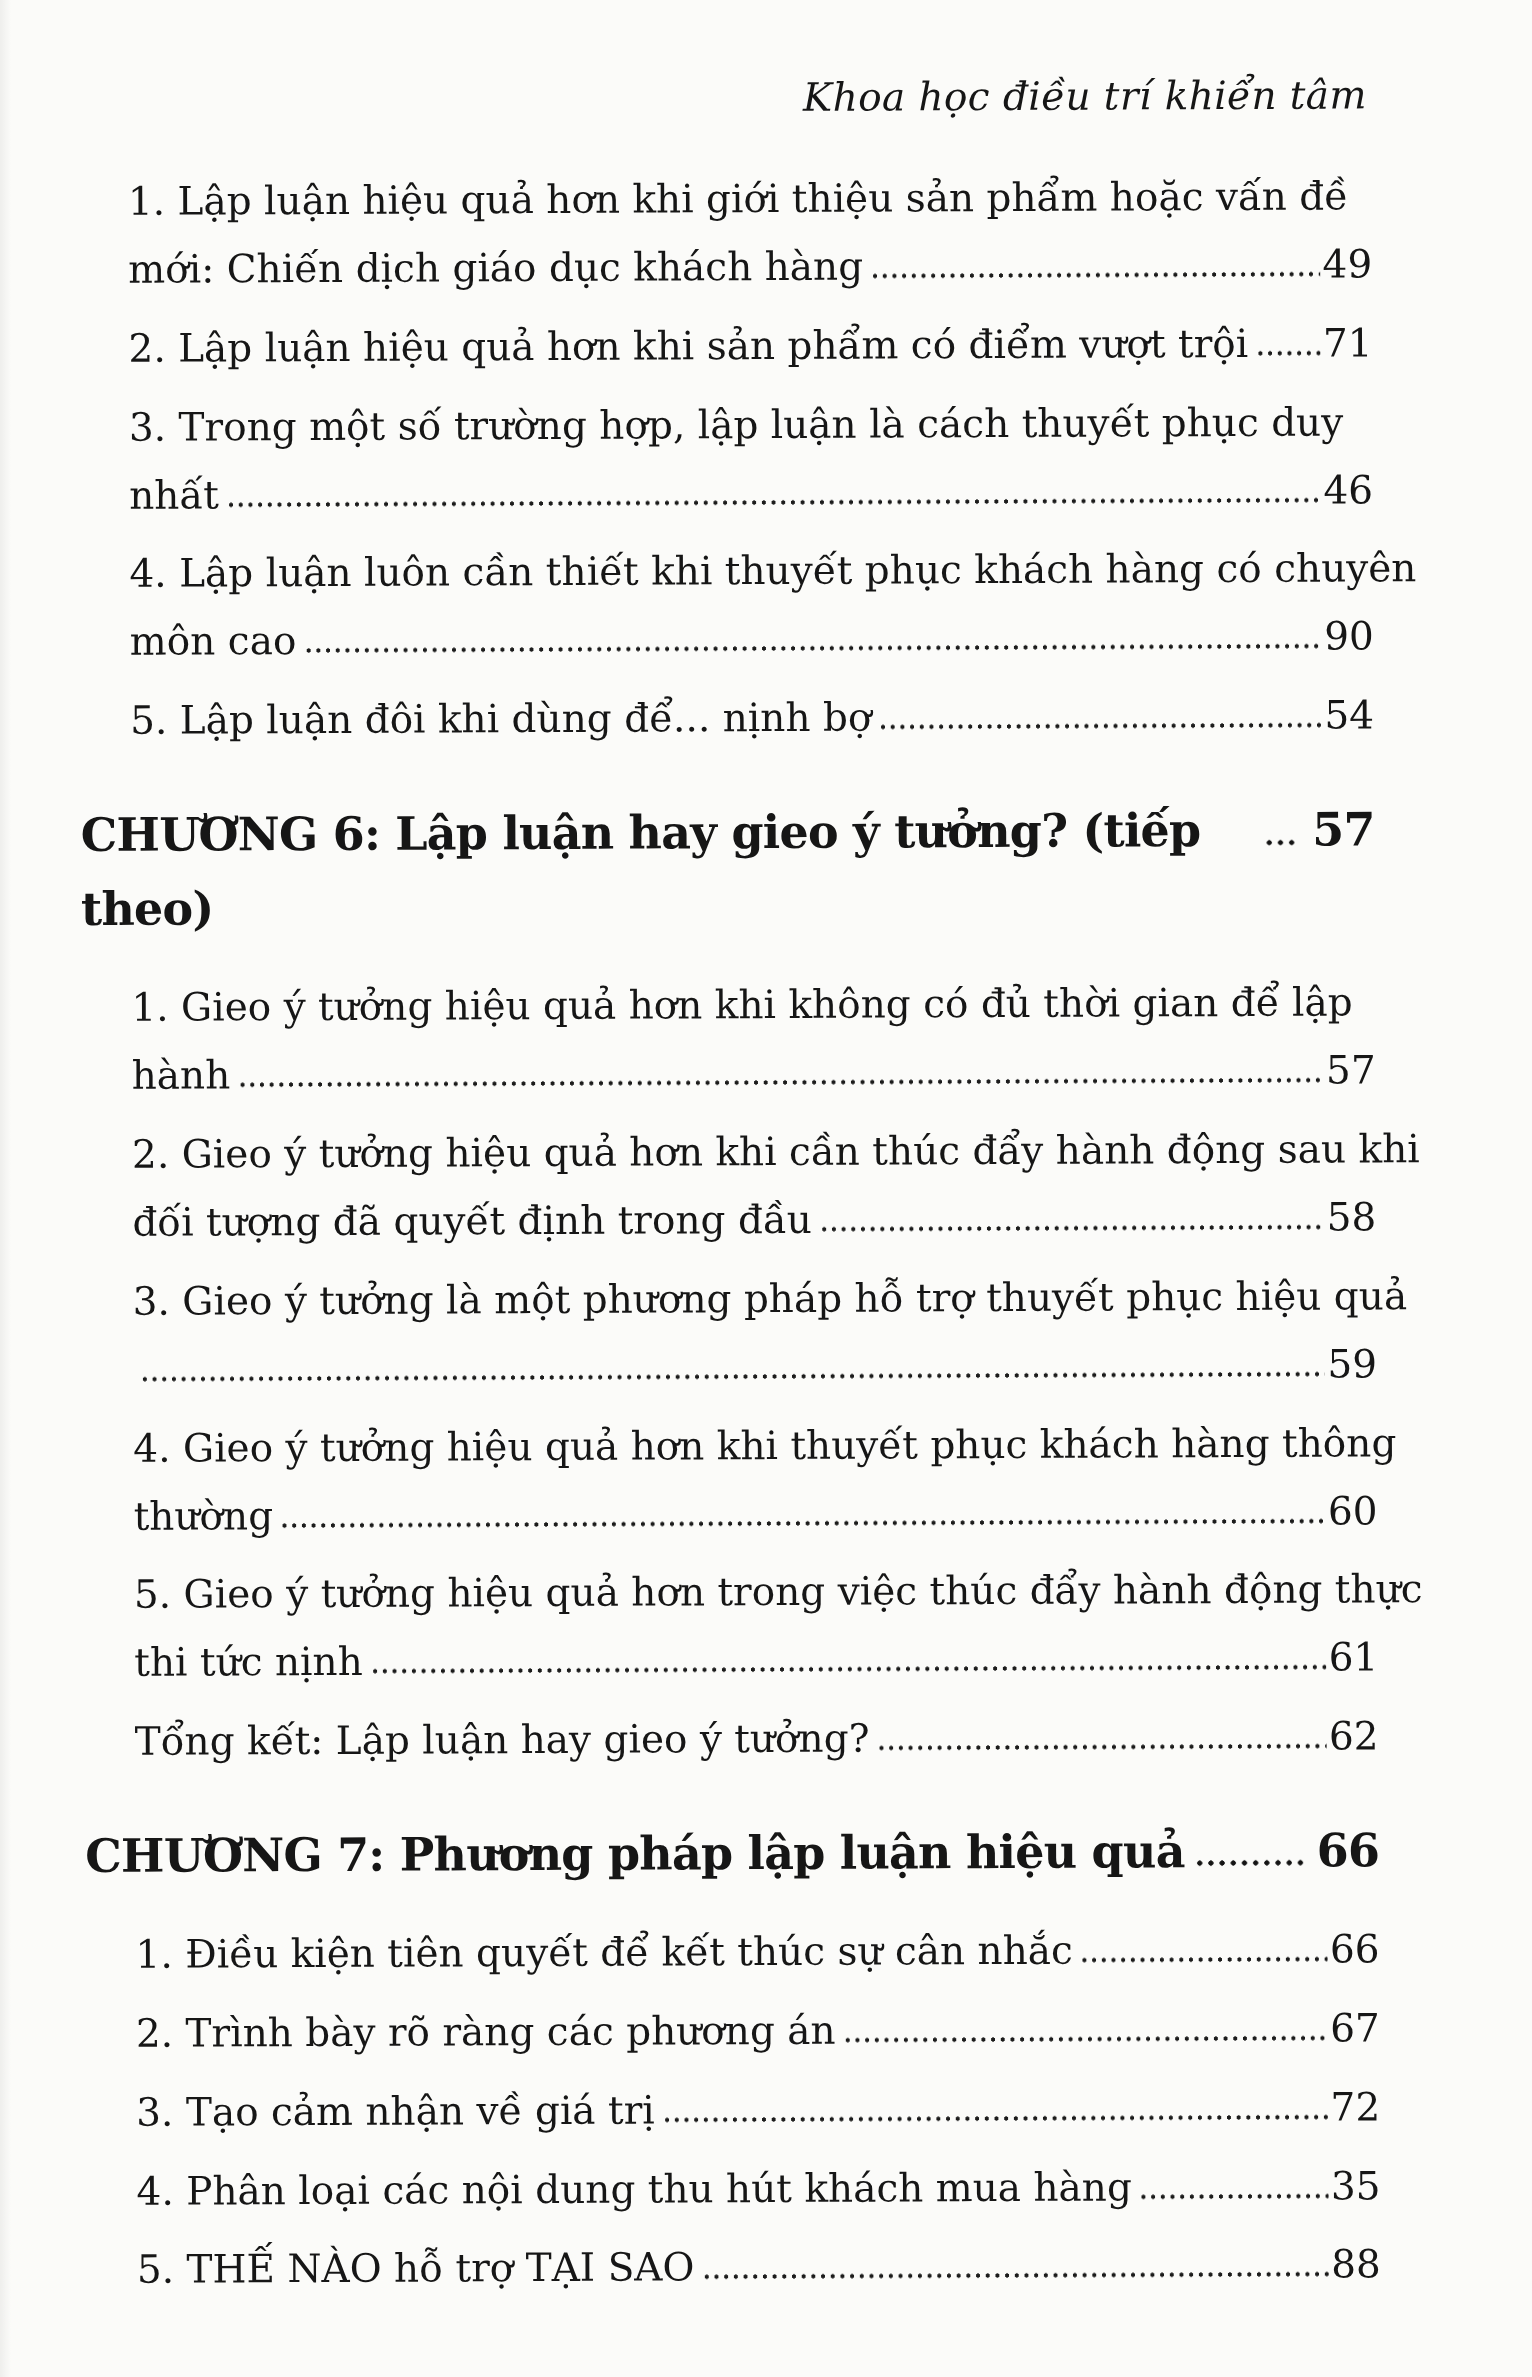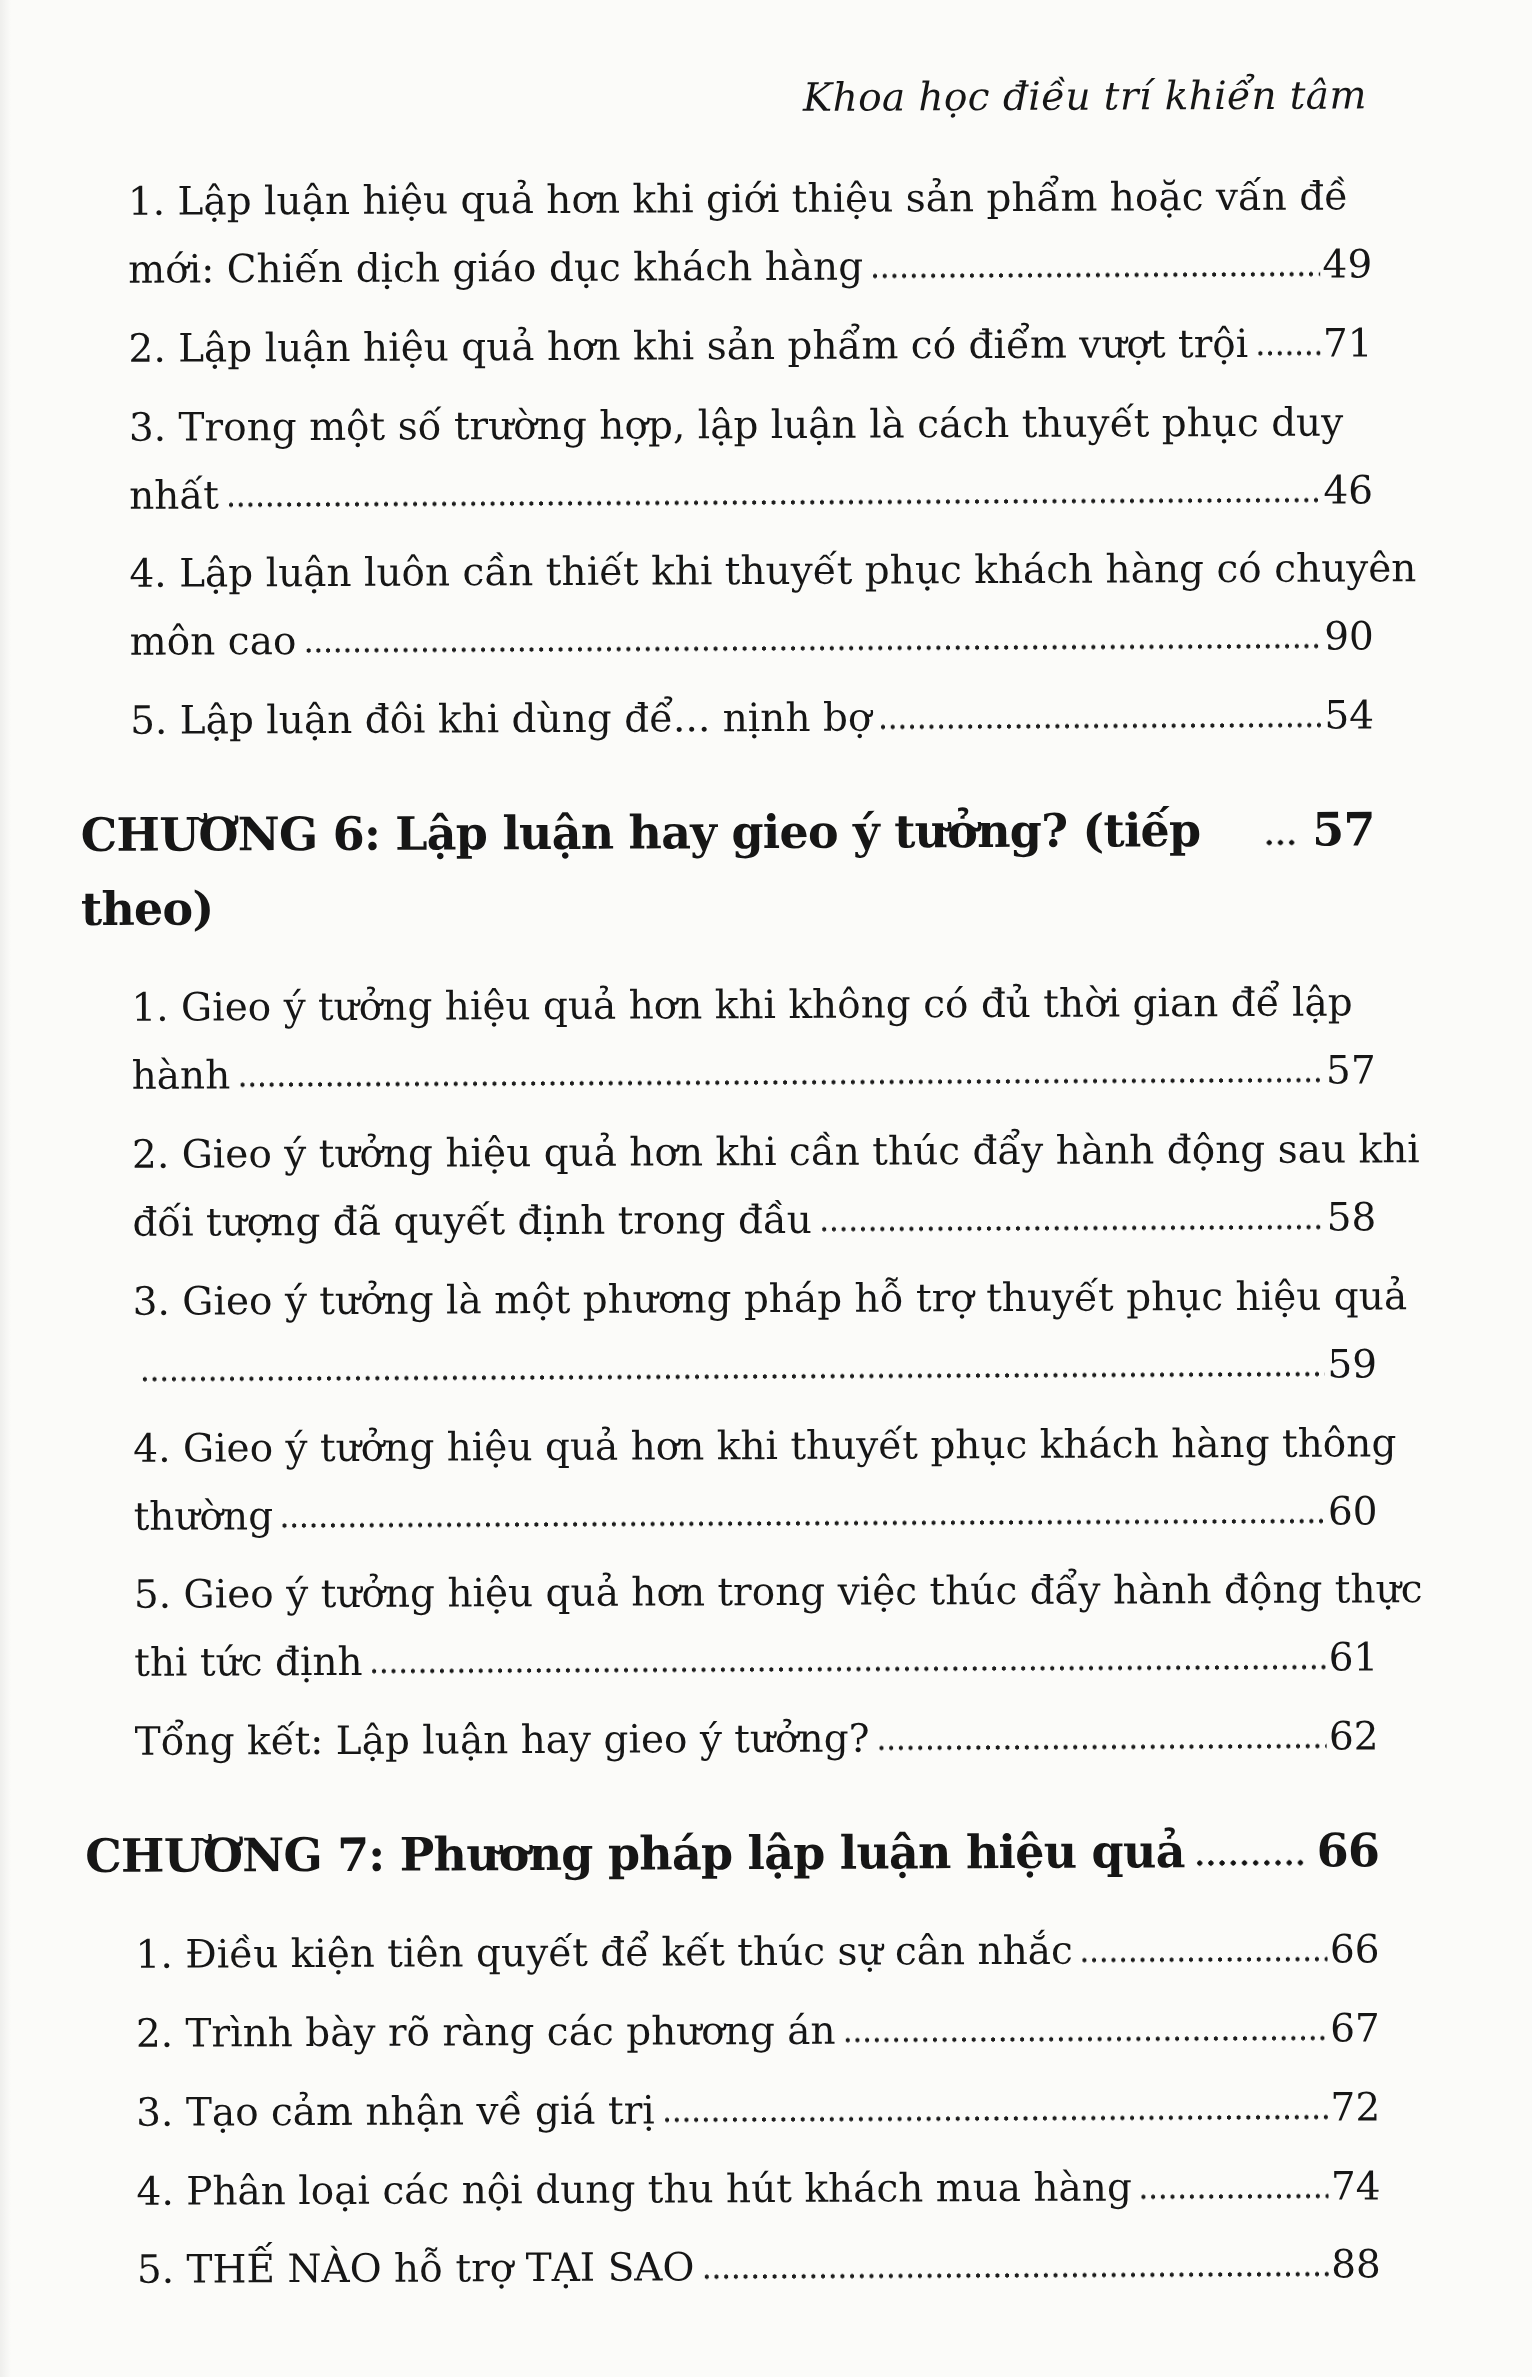--- a/index.html
+++ b/index.html
@@ -180,21 +180,21 @@
         <div class="toc-lastline">
       <span class="t">thường</span>
       <span class="leader"></span>
       <span class="p">60</span>
     </div>
   </div>
 
   <div class="toc-item">
     <div class="toc-line">5. Gieo ý tưởng hiệu quả hơn trong việc thúc đẩy hành động thực</div>
         <div class="toc-lastline">
-      <span class="t">thi tức định</span>
+      <span class="t">thi tức nịnh</span>
       <span class="leader"></span>
       <span class="p">61</span>
     </div>
   </div>
 
   <div class="toc-item">
     <div class="toc-lastline">
       <span class="t">Tổng kết: Lập luận hay gieo ý tưởng?</span>
       <span class="leader"></span>
       <span class="p">62</span>
@@ -228,21 +228,21 @@
       <span class="t">3. Tạo cảm nhận về giá trị</span>
       <span class="leader"></span>
       <span class="p">72</span>
     </div>
   </div>
 
   <div class="toc-item">
     <div class="toc-lastline">
       <span class="t">4. Phân loại các nội dung thu hút khách mua hàng</span>
       <span class="leader"></span>
-      <span class="p">74</span>
+      <span class="p">35</span>
     </div>
   </div>
 
   <div class="toc-item">
     <div class="toc-lastline">
       <span class="t">5. THẾ NÀO hỗ trợ TẠI SAO</span>
       <span class="leader"></span>
       <span class="p">88</span>
     </div>
   </div>

